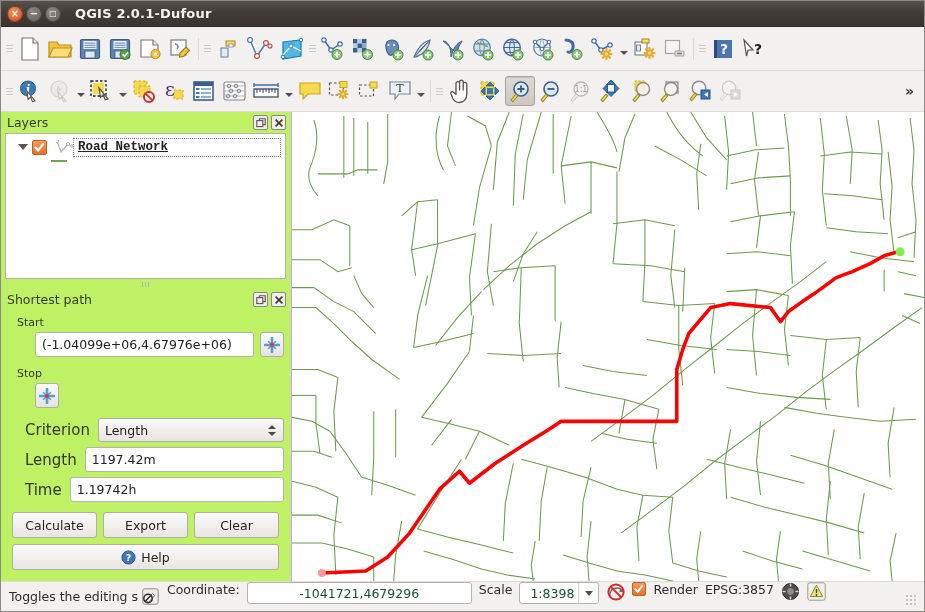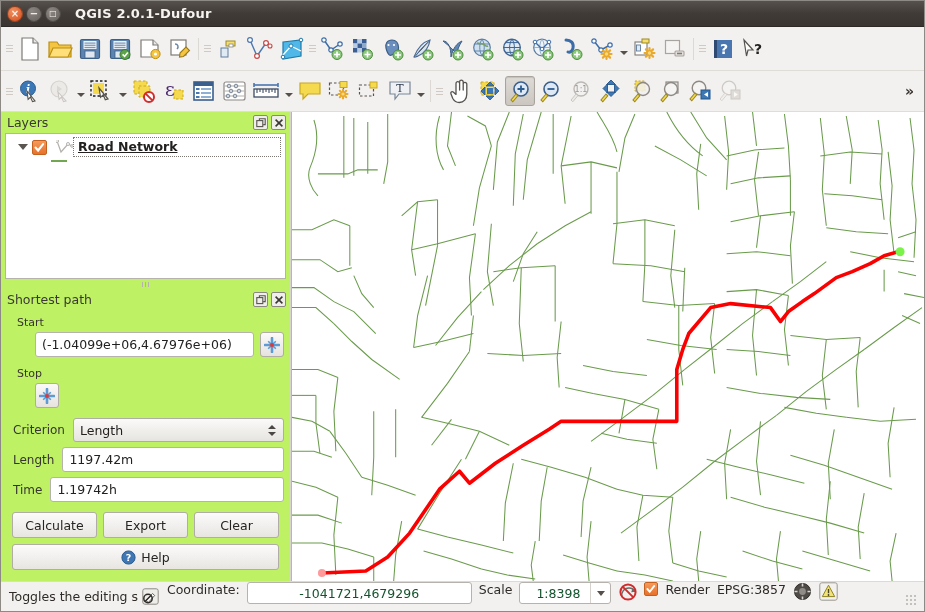--- a/index.html
+++ b/index.html
@@ -130,20 +130,21 @@
     background: #f0eeeb;
     display: flex; align-items: center; justify-content: center;
   }
   .layerbox {
     margin: 0 4px;
     background: #fff;
     border: 1px solid #b6b2ad;
     flex: 0 0 146px;
     position: relative;
     overflow: hidden;
+    font-family: Liberation Mono, monospace;
   }
   .layer-row {
     display: flex; align-items: center;
     height: 22px;
     padding-left: 10px;
     margin-top: 2px;
   }
   .tri {
     width: 14px; flex: 0 0 14px;
     display: flex; align-items: center; justify-content: center;
@@ -203,21 +204,21 @@
     white-space: nowrap;
   }
   .xbtn {
     width: 24px; height: 25px; flex: 0 0 24px;
     border: 1px solid #b0aca7;
     border-radius: 3px;
     background: linear-gradient(to bottom,#fbfaf9,#e6e3df);
     display: flex; align-items: center; justify-content: center;
   }
   .frow { display: flex; align-items: center; margin: 5px 0 0 0; gap: 8px; }
-  .flabel { font-size: 12px; color: #383430; flex: 0 0 auto; margin-left: 6px; }
+  .flabel { font-size: 15px; color: #383430; flex: 0 0 auto; margin-left: 18px; }
   .combo {
     flex: 1 1 auto; height: 24px;
     background: linear-gradient(to bottom,#fbfaf9,#e7e4e0);
     border: 1px solid #b0aca7;
     border-radius: 3px;
     display: flex; align-items: center;
     padding: 0 6px;
     font-size: 12.5px; color: #232120;
     justify-content: space-between;
   }
@@ -266,21 +267,21 @@
     border: 1px solid #b6b2ad;
     border-radius: 3px;
     height: 22px;
     display: flex; align-items: center; justify-content: center;
     font-size: 12.5px;
     color: #14532d;
     padding: 0 6px;
   }
   .coordfield { width: 225px; }
   .scalefield {
-    width: 92px; justify-content: flex-start;
+    width: 80px; justify-content: flex-start;
     padding-right: 0;
     position: relative;
   }
   .scalefield .sval { flex: 1 1 auto; text-align: center; }
   .scalearrow {
     width: 20px; height: 20px;
     border-left: 1px solid #d5d1cc;
     display: flex; align-items: center; justify-content: center;
   }
   .scalearrow:after {

